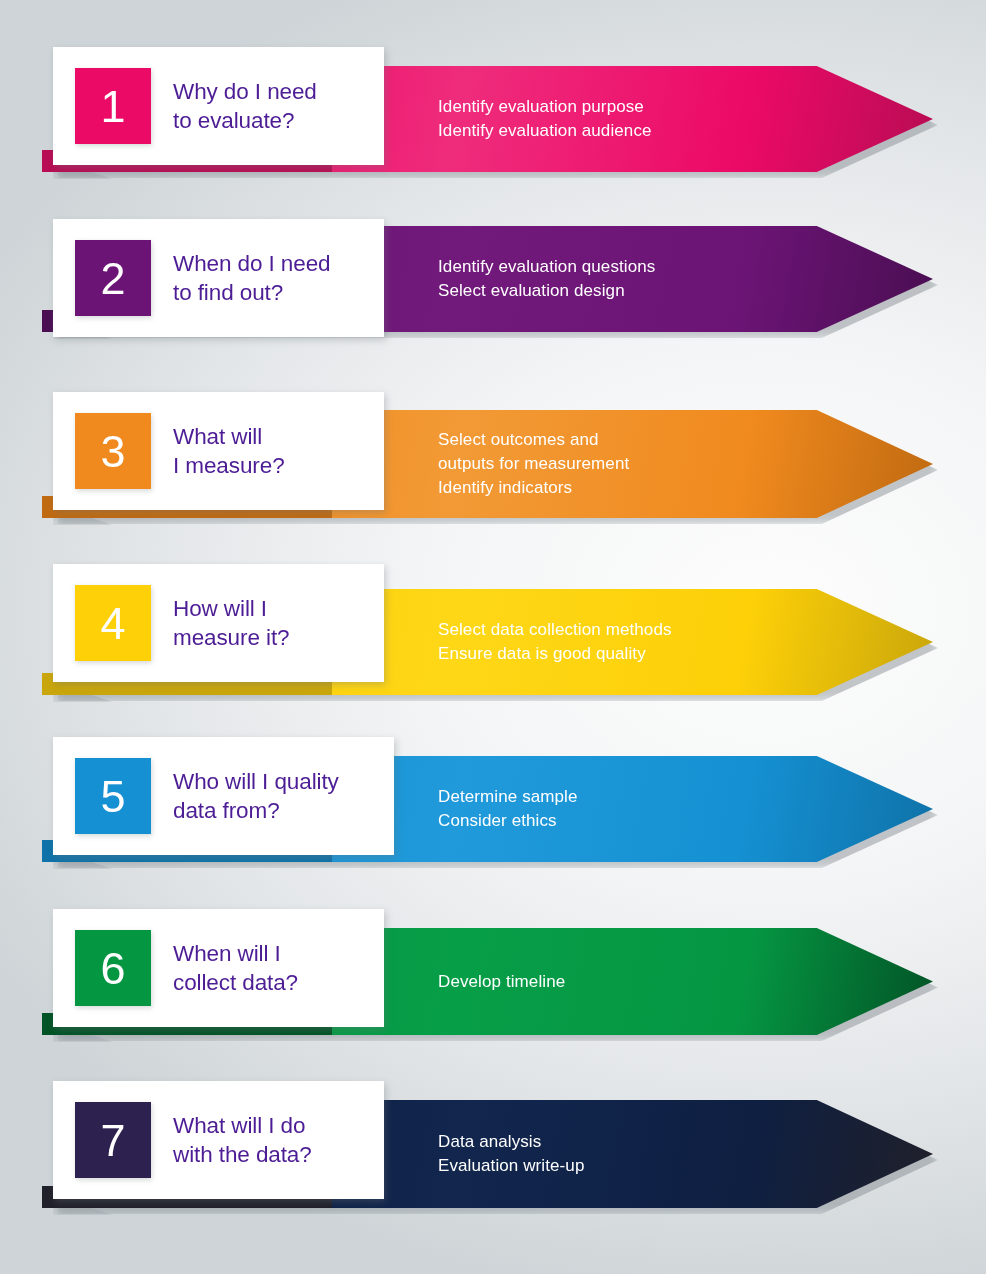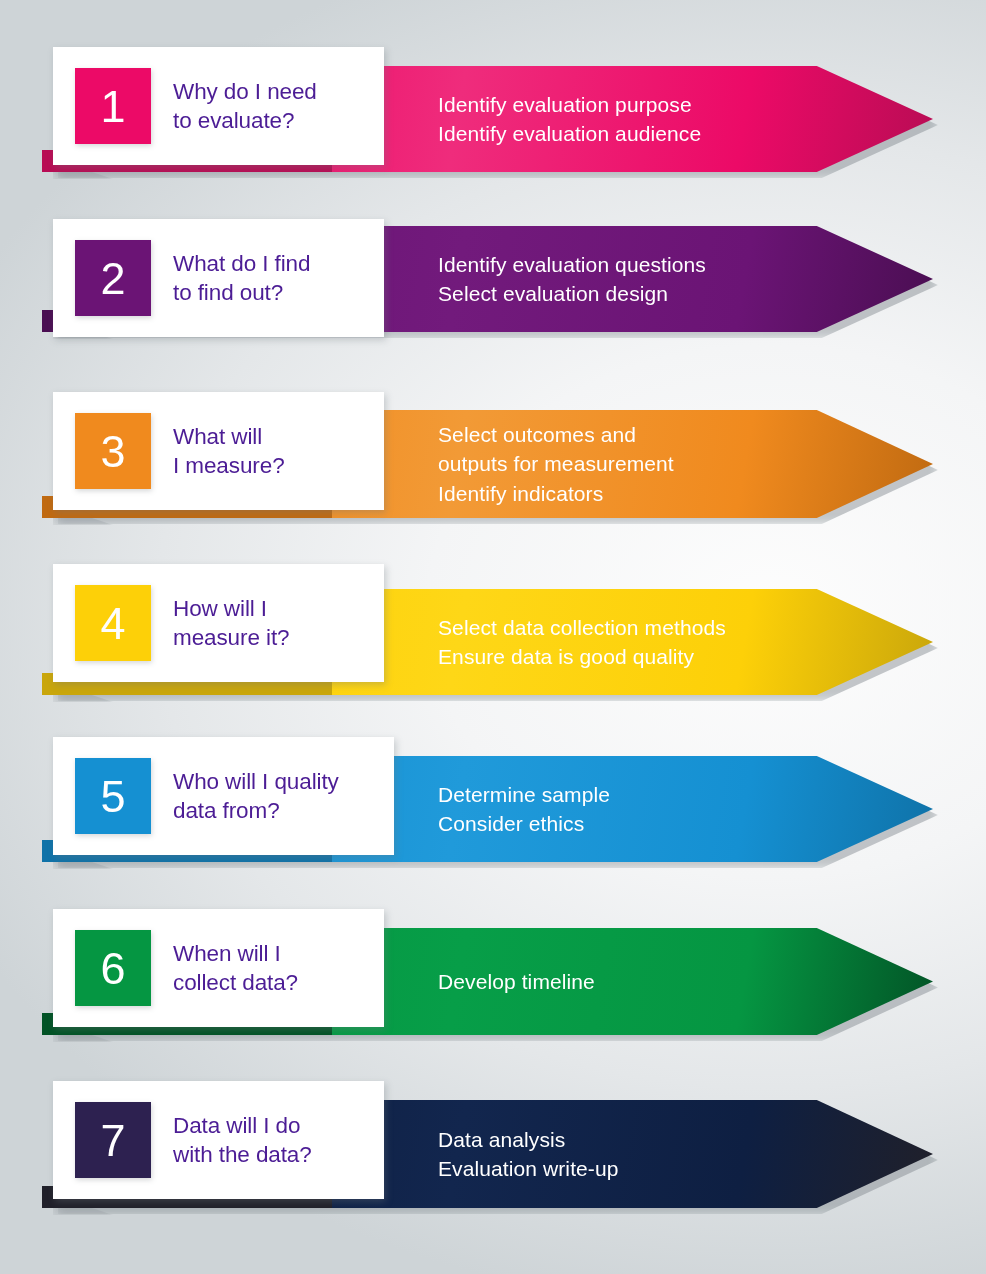--- a/index.html
+++ b/index.html
@@ -43,21 +43,21 @@
   .fold-tri-shadow{
     position:absolute;left:2px;bottom:-7px;width:60px;height:20px;
     background:#9aa1a6;filter:blur(4px);opacity:.5;
     -webkit-clip-path:polygon(0 0, 100% 100%, 0 100%);
     clip-path:polygon(0 0, 100% 100%, 0 100%);
   }
 
   .bar-text{
     position:absolute;left:385px;top:0;right:60px;bottom:0;
     display:flex;flex-direction:column;justify-content:center;
-    color:#ffffff;font-size:21px;line-height:1.40;font-weight:400;
+    color:#ffffff;font-size:17px;line-height:1.40;font-weight:400;
     letter-spacing:.1px;
   }
   .bar-text .ln{white-space:nowrap;}
 
   
   .card{
     position:absolute;left:53px;top:0;height:118px;width:331px;
     background:#ffffff;
     box-shadow:2px 3px 7px rgba(110,118,124,.32);
     display:flex;align-items:center;
@@ -112,21 +112,21 @@
       </div>
       <div class="fold-strip" style="background: rgb(74, 14, 82);"></div>
       <div class="fold-tri-shadow" style="left: 53px;"></div>
       <div class="fold-tri" style="left: 53px; background: rgb(74, 14, 82);"></div>
     </div>
     <div class="card" style="top: 219px;">
       <div class="numbox" style="background: rgb(107, 20, 117);">
         <div class="num" style="color: rgb(255, 255, 255);">2</div>
       </div>
       <div class="qtext">
-        <div class="ln">What do I find</div>
+        <div class="ln">When do I need</div>
         <div class="ln">to find out?</div>
       </div>
     </div>
     <div class="row" style="top: 410px; height: 108px;">
       <div class="ribbon">
         <div class="bar-shadow"></div>
         <div class="bar" style="background: linear-gradient(100deg, rgb(192, 106, 17) 0%, rgb(240, 138, 30) 20%, rgb(242, 154, 54) 46%, rgb(240, 138, 30) 78%, rgb(192, 106, 17) 100%);"></div>
         <div class="bar-text">
           <div class="ln">Select outcomes and</div>
           <div class="ln">outputs for measurement</div>
@@ -222,17 +222,17 @@
       </div>
       <div class="fold-strip" style="background: rgb(32, 32, 42);"></div>
       <div class="fold-tri-shadow" style="left: 53px;"></div>
       <div class="fold-tri" style="left: 53px; background: rgb(32, 32, 42);"></div>
     </div>
     <div class="card" style="top: 1081px;">
       <div class="numbox" style="background: rgb(45, 33, 80);">
         <div class="num" style="color: rgb(255, 255, 255);">7</div>
       </div>
       <div class="qtext">
-        <div class="ln">Data will I do</div>
+        <div class="ln">What will I do</div>
         <div class="ln">with the data?</div>
       </div>
     </div>
   </div>
 
 </body></html>

